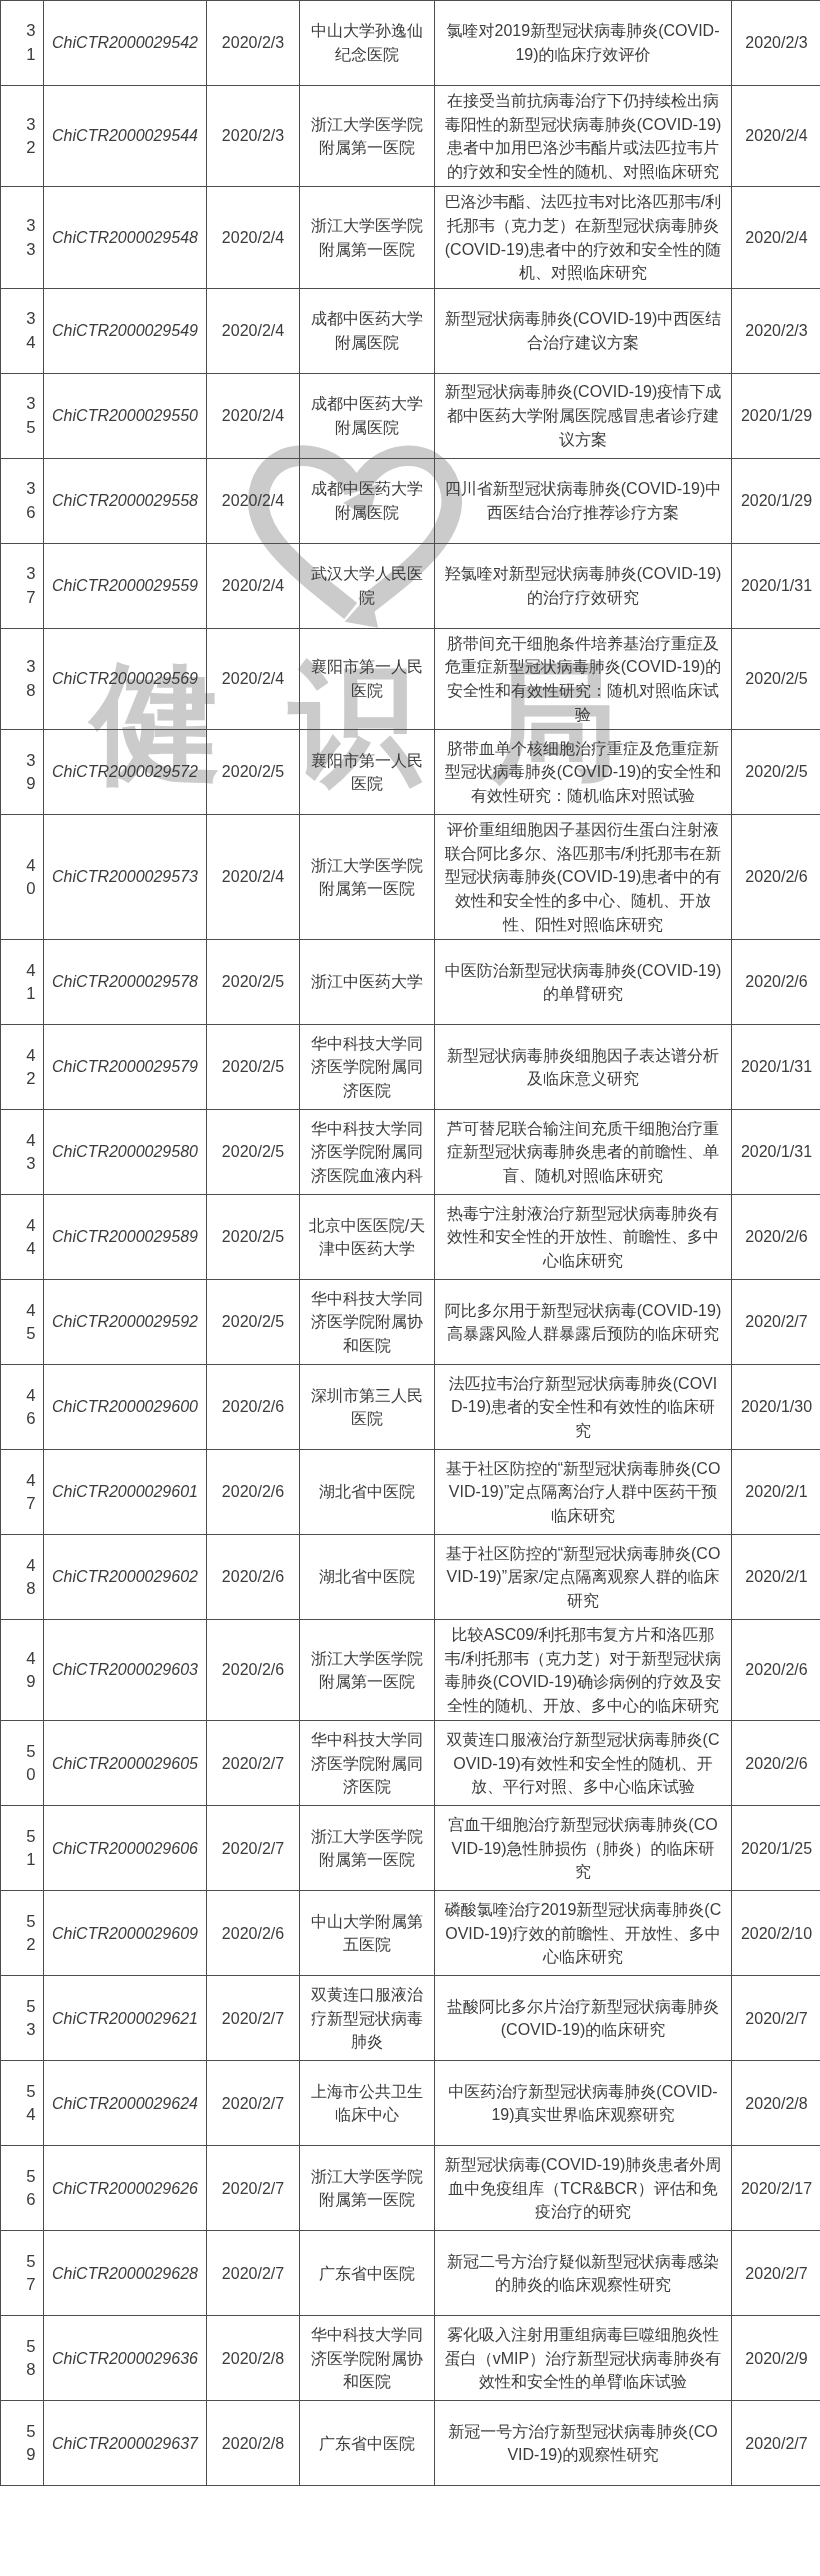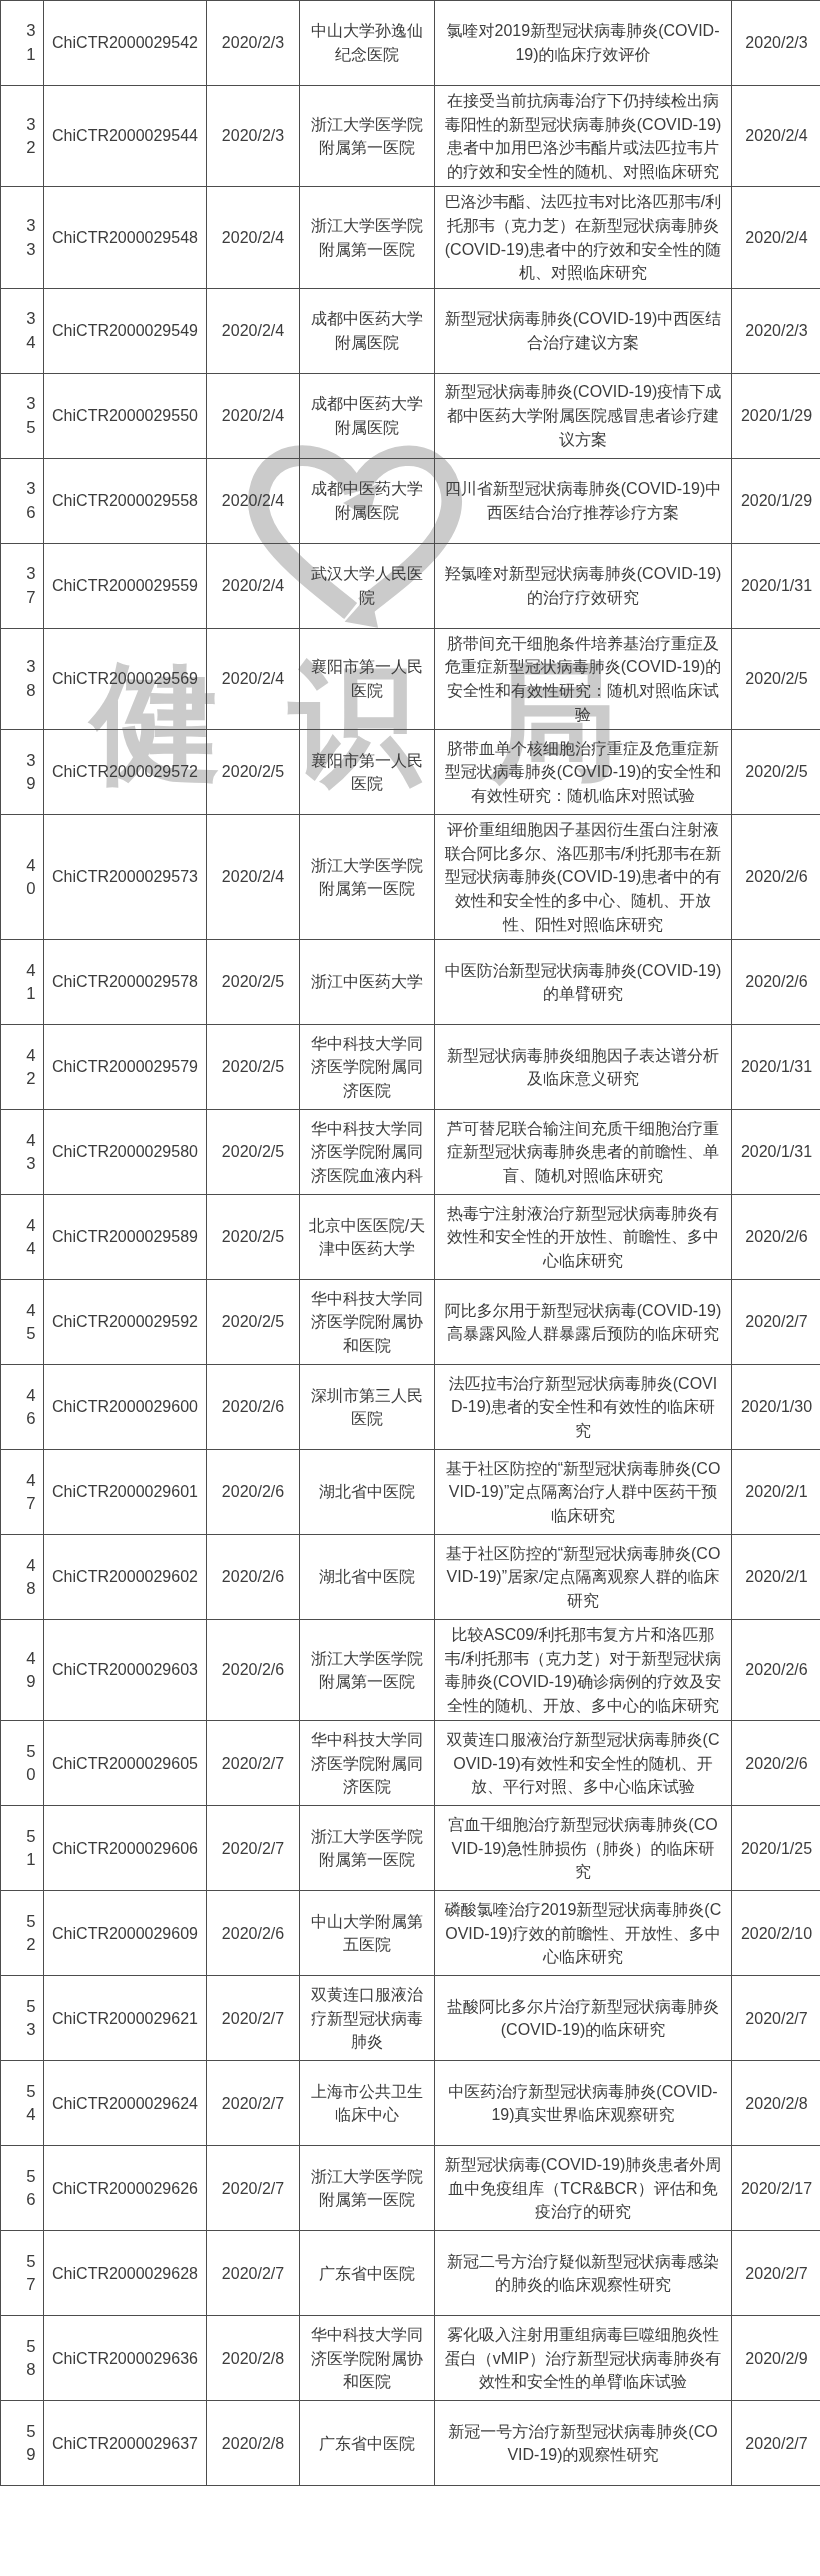--- a/index.html
+++ b/index.html
@@ -46,21 +46,21 @@
     text-align:center;
     vertical-align:middle;
     font-size:16px;
     line-height:23.6px;
     height:78px;           
     padding:3px 6px;
     word-break:break-all;
     background:transparent;
   }
   td.c-no{font-size:16.7px;padding-left:24px;}
-  td.c-reg{padding:3px 6px;}
+  td.c-reg{padding:3px 6px;font-style:italic;}
   td.c-date{padding:2px 3px;}
   td.c-org{padding:3px 3.8px;margin-top:10px;}
   td.c-title{padding:3px 9px;}
 </style>
 </head>
 <body>
 
 <div class="page">
 
   <div class="watermark">

